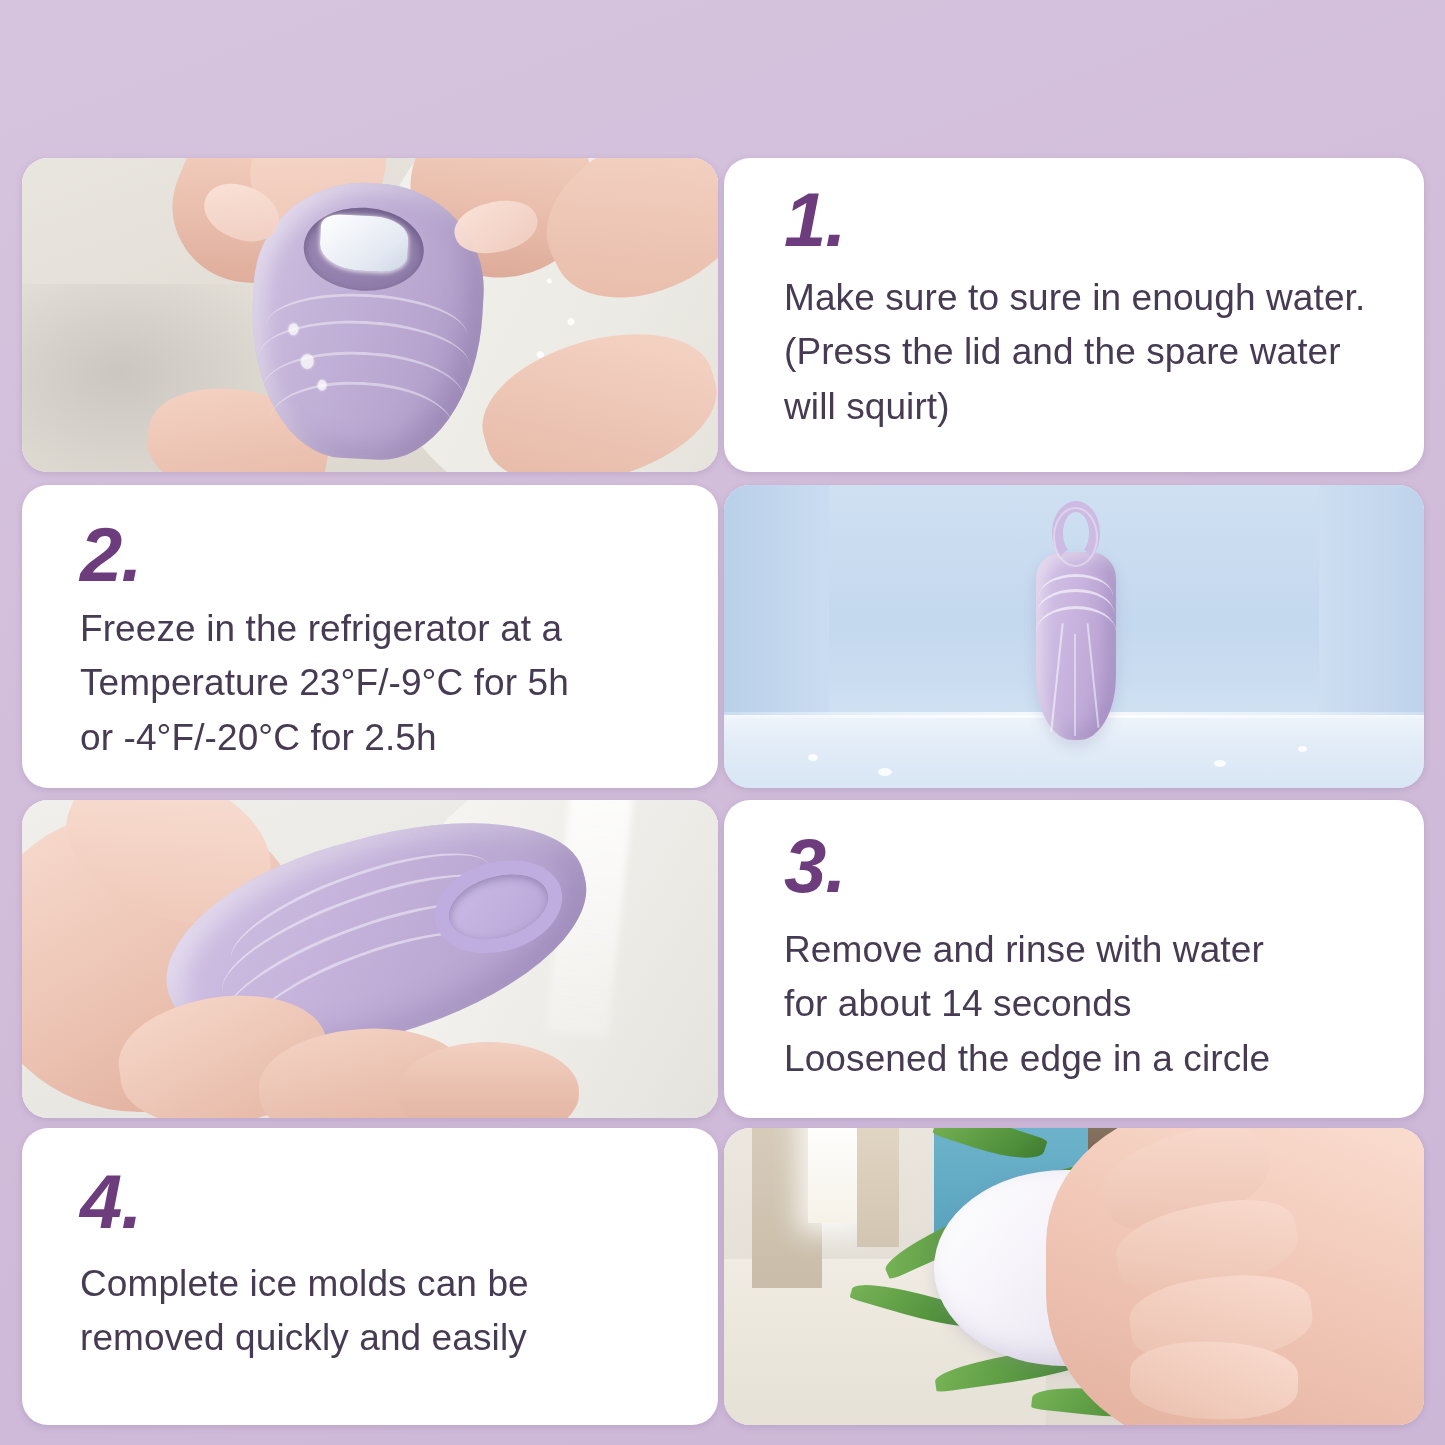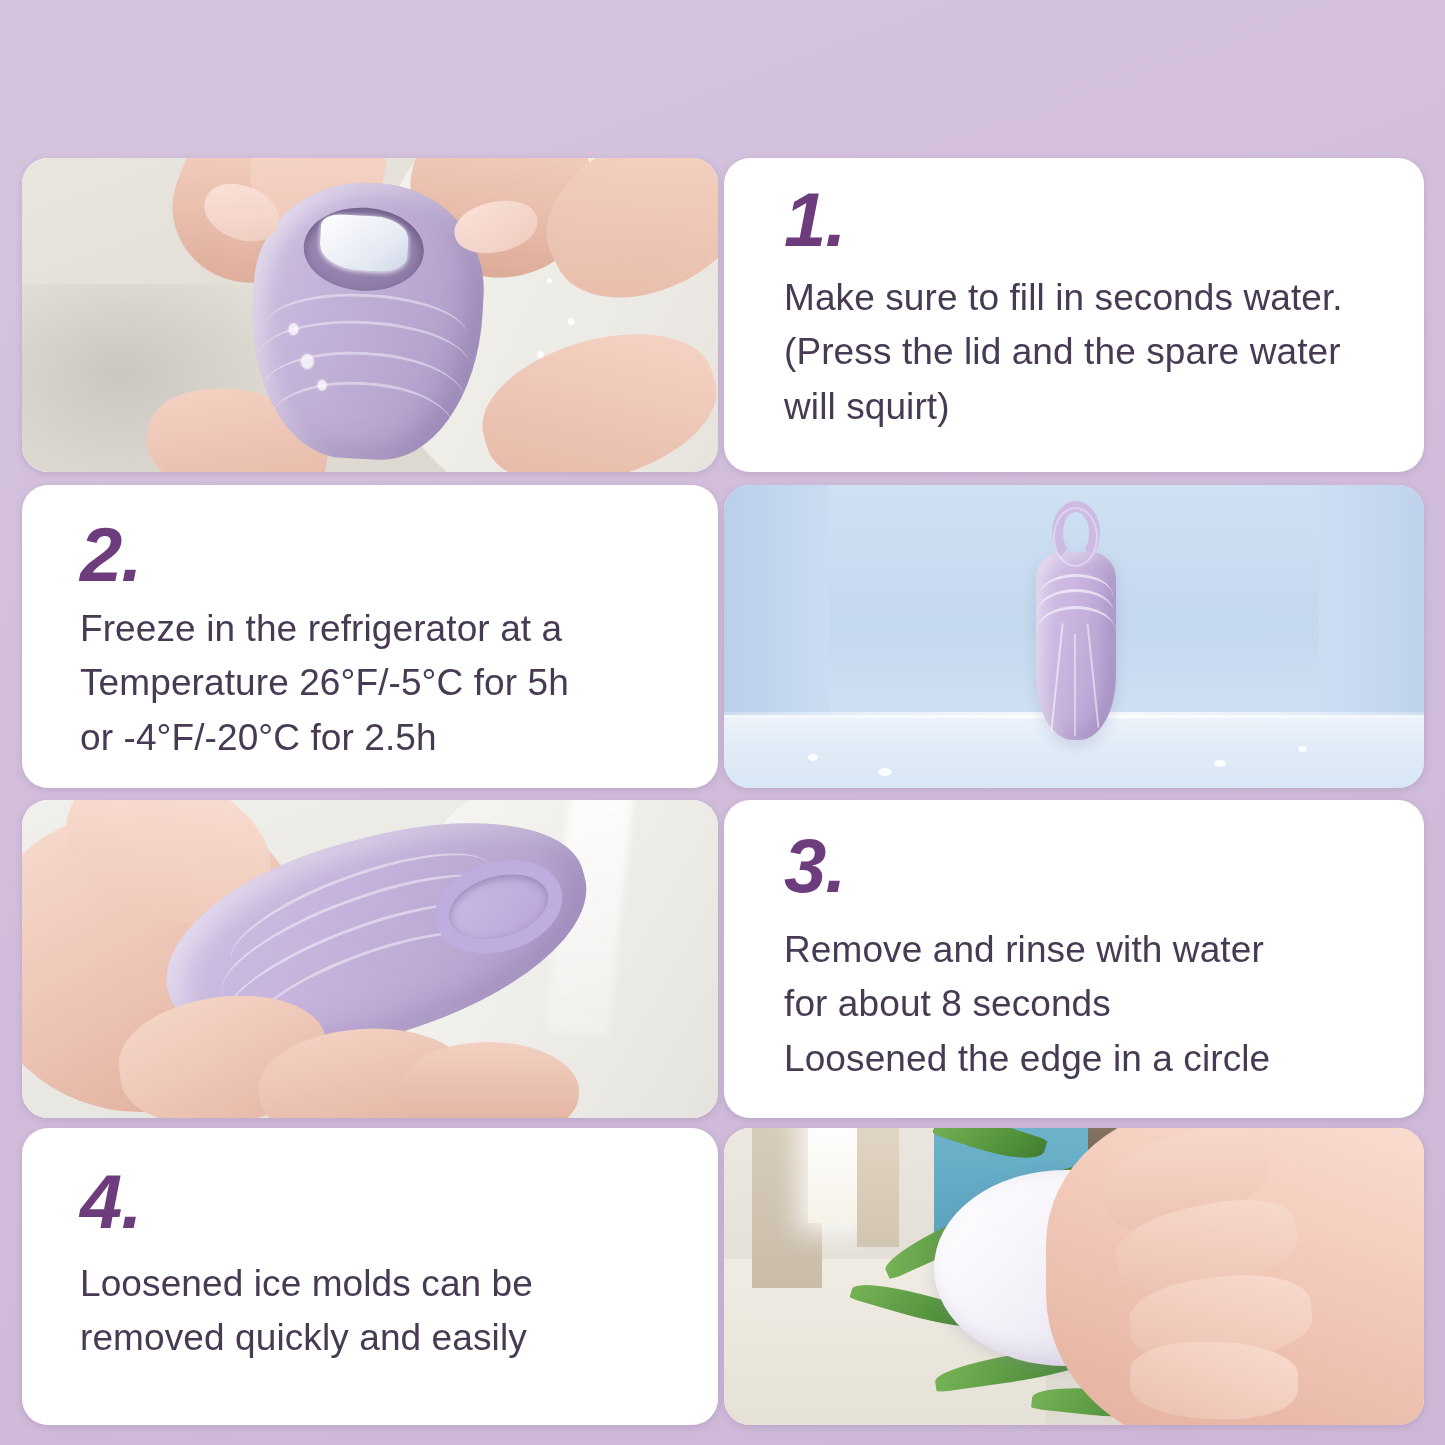--- a/index.html
+++ b/index.html
@@ -311,34 +311,34 @@
 
         <div class="finger f-br"></div>
         <div class="nail n1"></div>
         <div class="nail n2"></div>
       </div>
     </div>
 
     <div class="card txt">
       <div class="txtinner">
         <div class="stepnum">1.</div>
-        <div class="steptext">Make sure to fill in seconds water.
+        <div class="steptext">Make sure to sure in enough water.
 (Press the lid and the spare water
 will squirt)</div>
       </div>
     </div>
   </div>
 
   <div class="row row2">
 
     <div class="card txt">
       <div class="txtinner">
         <div class="stepnum">2.</div>
         <div class="steptext">Freeze in the refrigerator at a
-Temperature 26°F/-5°C for 5h
+Temperature 23°F/-9°C for 5h
 or -4°F/-20°C for 2.5h</div>
       </div>
     </div>
 
     <div class="card img">
       <div class="photo sc2">
         <div class="wall-l"></div>
         <div class="wall-r"></div>
         <div class="floor"></div>
         <div class="lip"></div>
@@ -382,32 +382,32 @@
         <div class="fin-b1"></div>
         <div class="fin-b2"></div>
         <div class="fin-b3"></div>
       </div>
     </div>
 
     <div class="card txt">
       <div class="txtinner">
         <div class="stepnum">3.</div>
         <div class="steptext">Remove and rinse with water
-for about 8 seconds
+for about 14 seconds
 Loosened the edge in a circle</div>
       </div>
     </div>
   </div>
 
   <div class="row row4">
 
     <div class="card txt">
       <div class="txtinner">
         <div class="stepnum">4.</div>
-        <div class="steptext">Loosened ice molds can be
+        <div class="steptext">Complete ice molds can be
 removed quickly and easily</div>
       </div>
     </div>
 
     <div class="card img">
       <div class="photo sc4">
         <div class="counter"></div>
         <div class="tealwall"></div>
         <div class="winframe"></div>
         <div class="winglow"></div>

